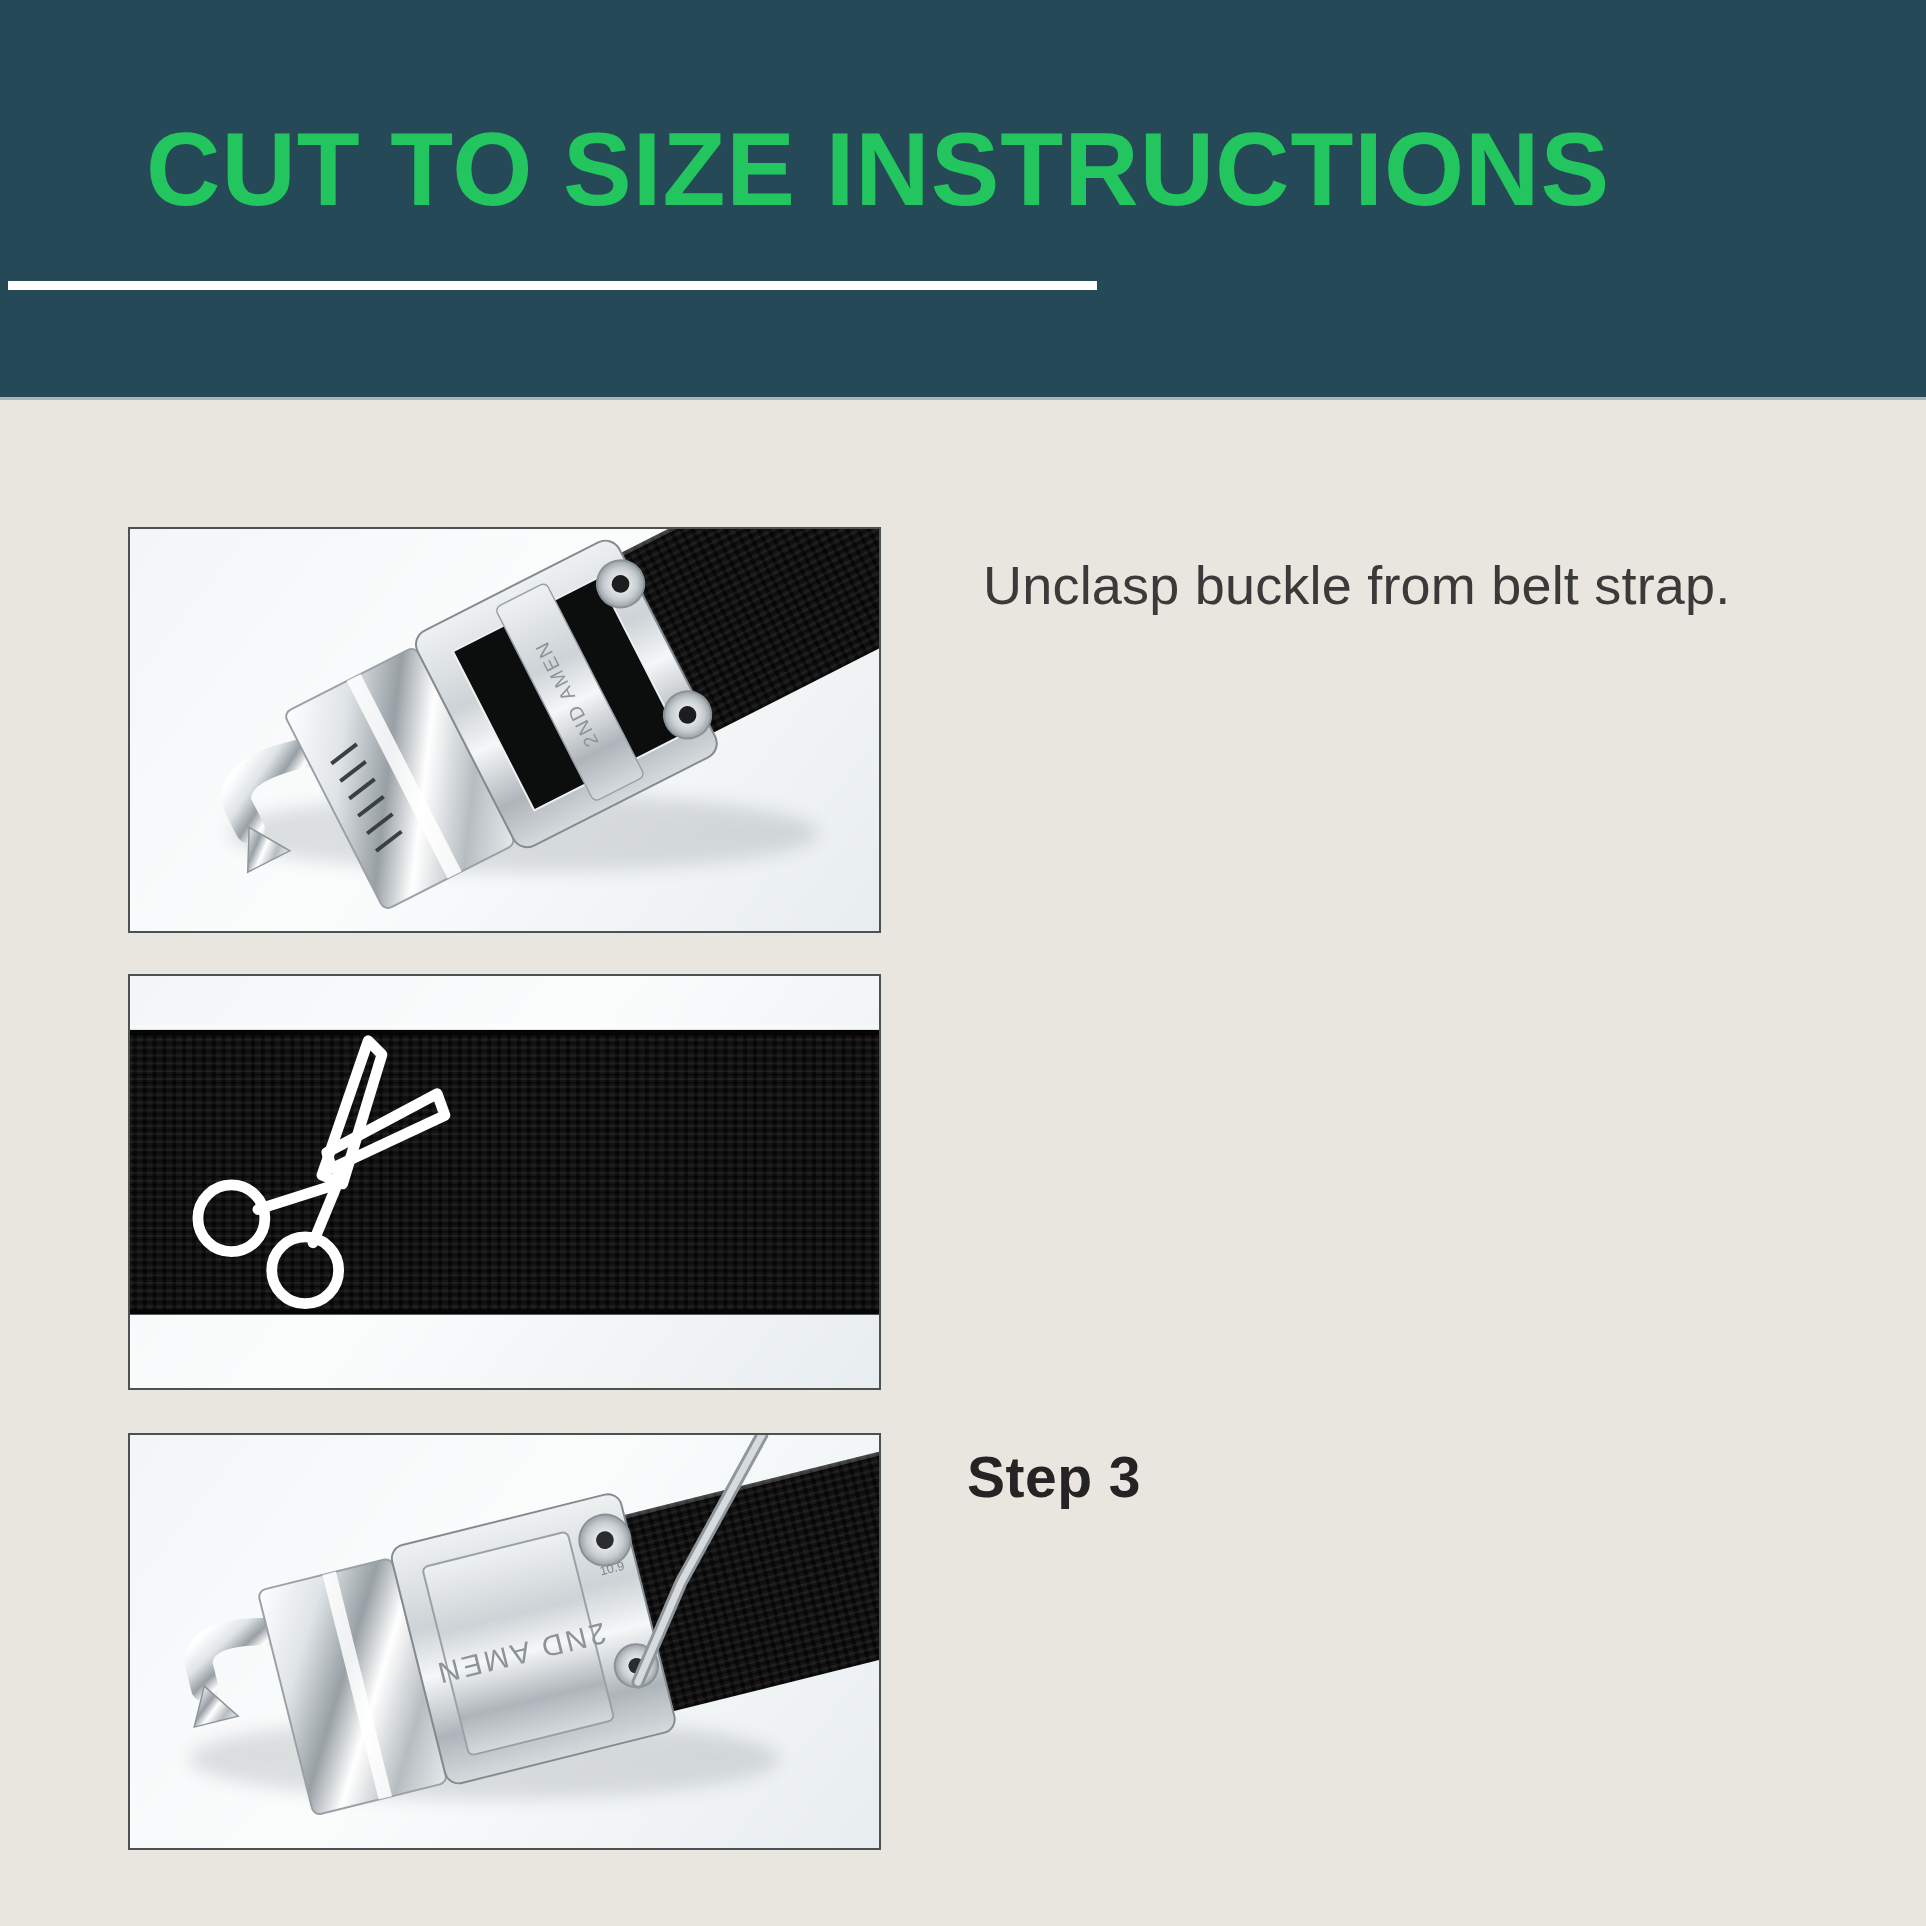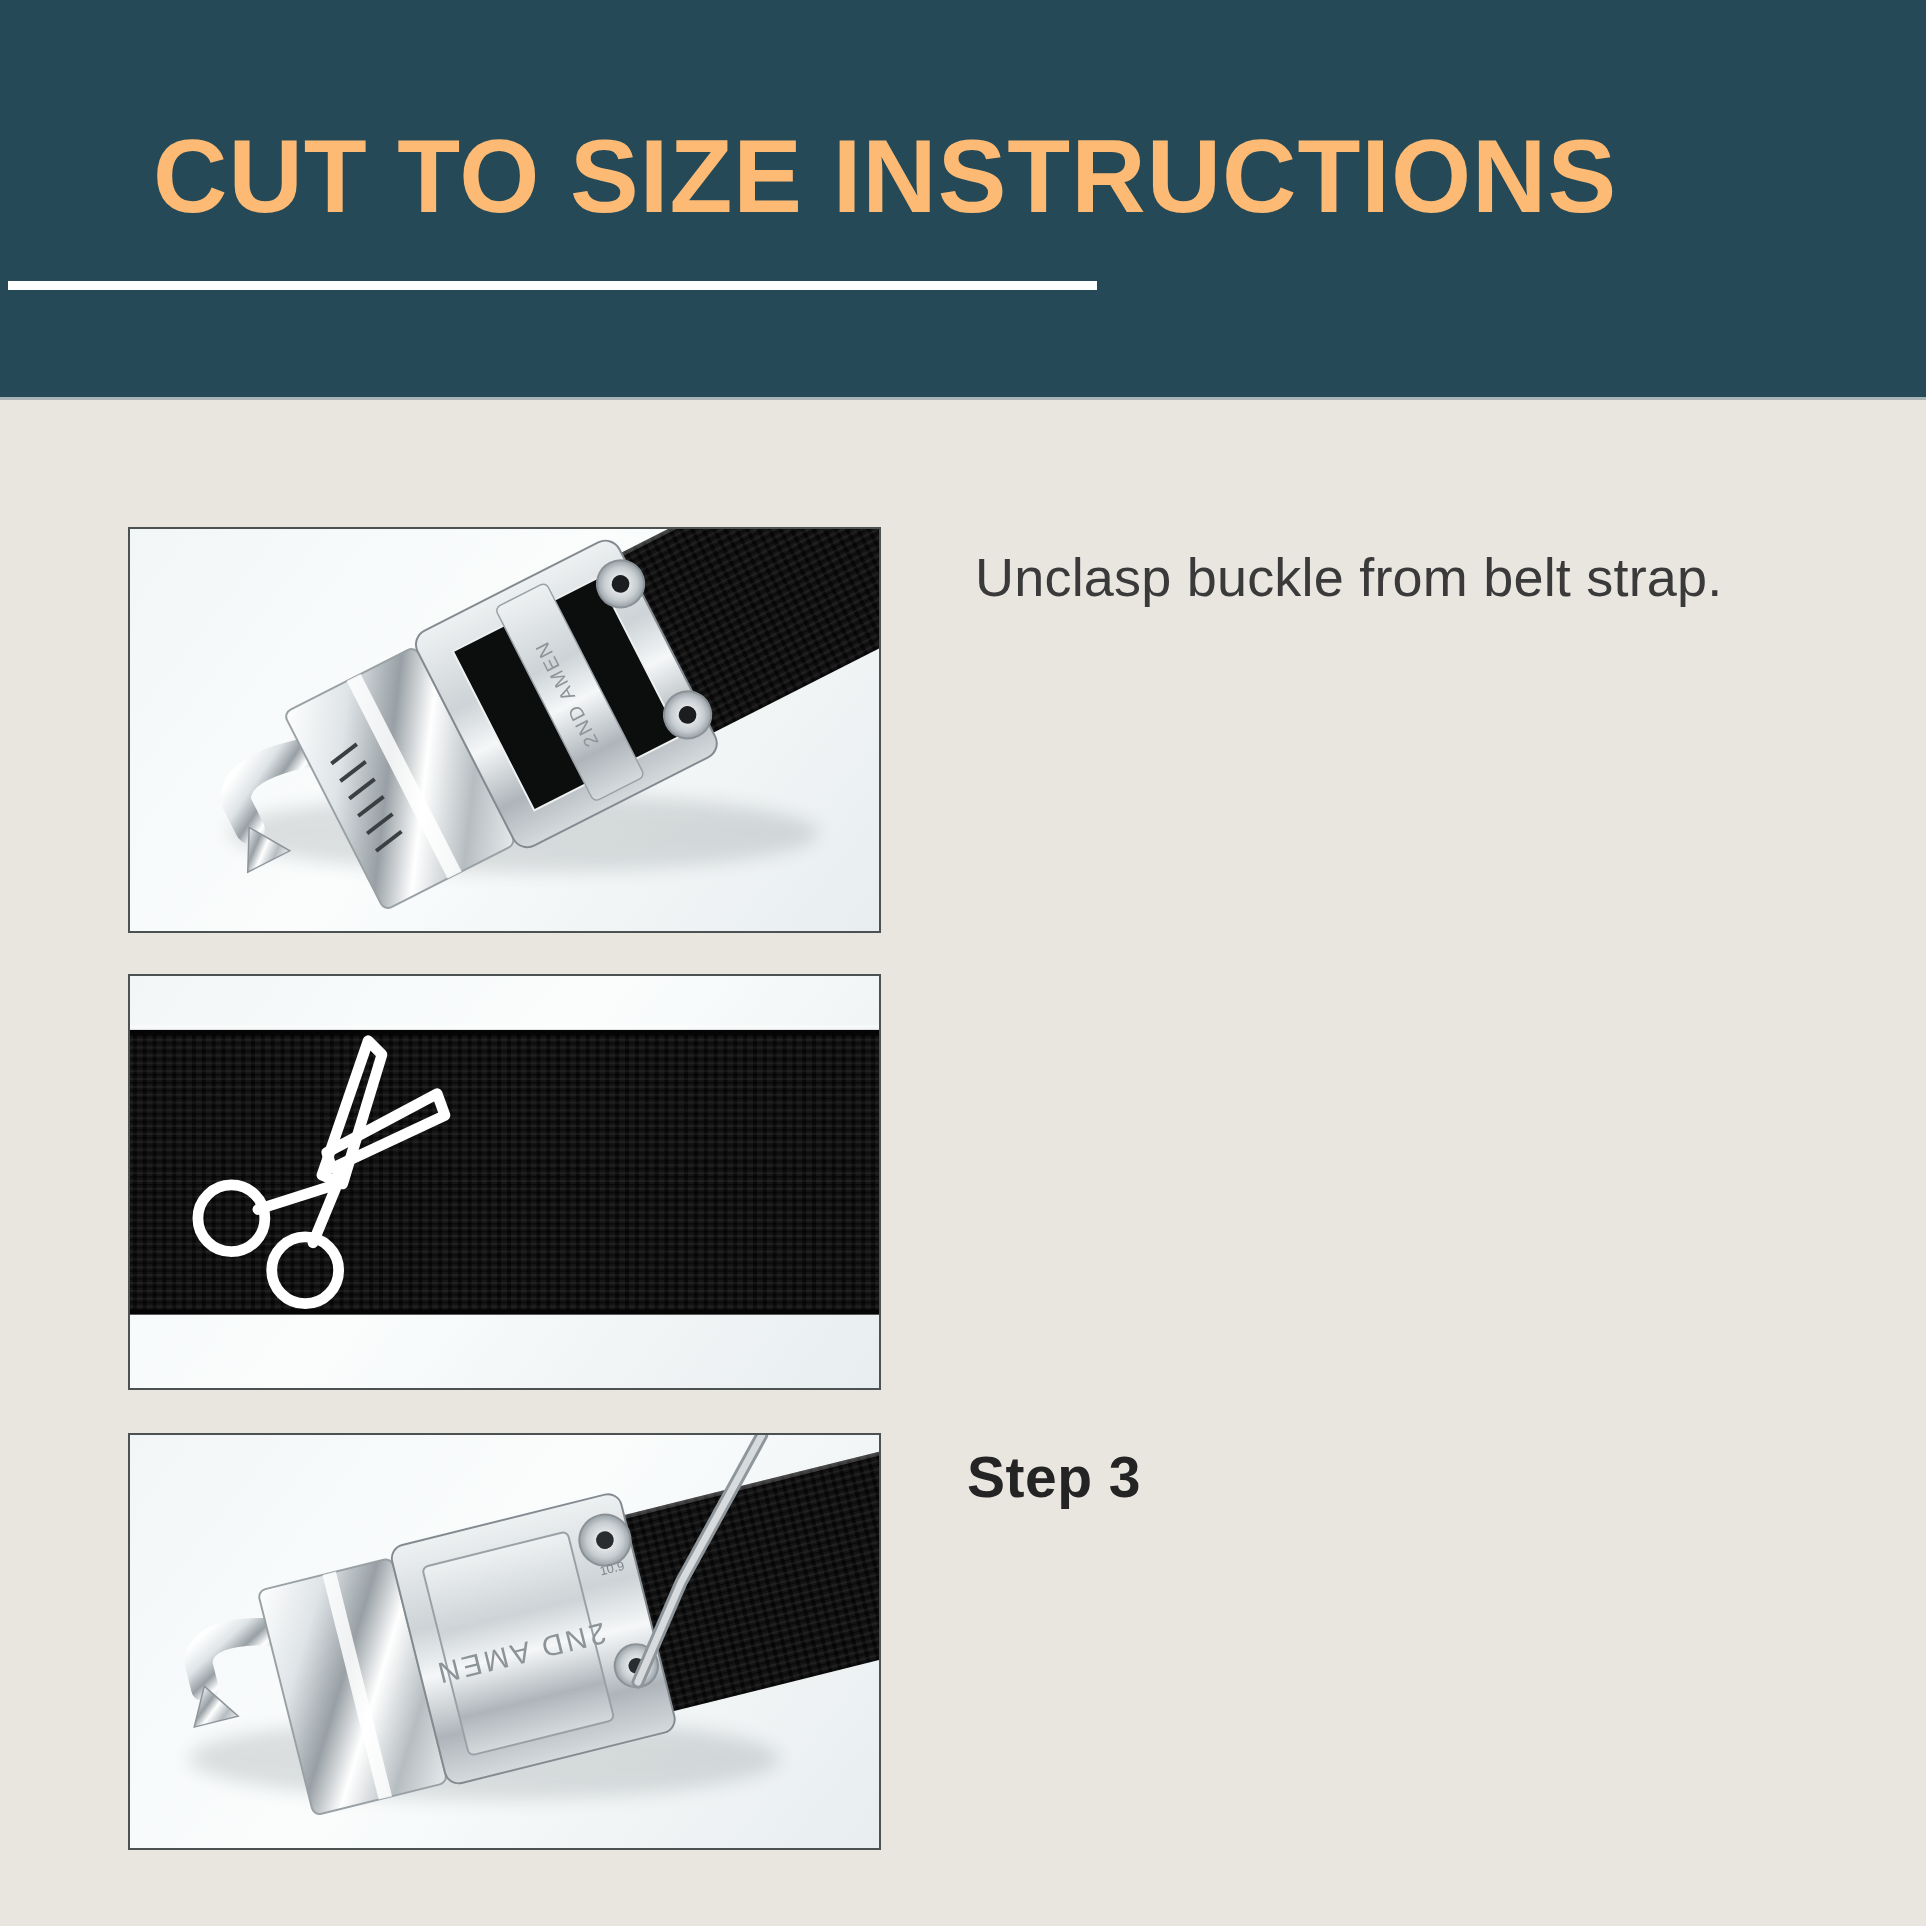--- a/index.html
+++ b/index.html
@@ -6,23 +6,23 @@
   body{
     width:1927px;height:1927px;position:relative;overflow:hidden;
     background:#e9e6e0;
     font-family:"Liberation Sans", sans-serif;
   }
   .header{
     position:absolute;top:0;left:0;width:1927px;height:397px;
     background:#254956;border-bottom:3px solid #aab5b7;
   }
   .page-title{
-    position:absolute;left:142px;top:107px;margin:11px;
+    position:absolute;left:142px;top:107px;margin:4px;
     font-size:103px;font-weight:bold;letter-spacing:1px;
-    color:#fdba74;white-space:nowrap;
+    color:#22c55e;white-space:nowrap;
   }
   .title-underline{
     position:absolute;left:8px;top:281px;width:1089px;height:9px;
     background:#ffffff;
   }
   .photo{
     position:absolute;left:128px;width:753px;
     border:2px solid #4c5154;box-sizing:border-box;
     background:linear-gradient(128deg,#f3f6f7 0%,#fbfdfd 45%,#e8edef 100%);
   }
@@ -32,21 +32,21 @@
   #photo-3{top:1433px;height:417px;}
   .step-text{position:absolute;left:967px;width:792px;}
   #text-1{top:528px;}
   #text-2{top:991px;}
   #text-3{top:1444px;}
   .step-heading{
     margin:0 0 42px 0;font-size:57px;font-weight:bold;color:#242424;
     letter-spacing:0.5px;
   }
   .step-desc{
-    margin:8px;font-size:54px;font-weight:normal;color:#3a3a3a;
+    margin:16px;font-size:54px;font-weight:normal;color:#3a3a3a;
     line-height:83px;letter-spacing:0.2px;
   }
 </style>
 </head>
 <body>
 
 <svg width="0" height="0" style="position:absolute" aria-hidden="true">
   <defs>
     <pattern id="weave" width="10" height="8" patternUnits="userSpaceOnUse">
       <rect width="10" height="8" fill="#151515"></rect>

